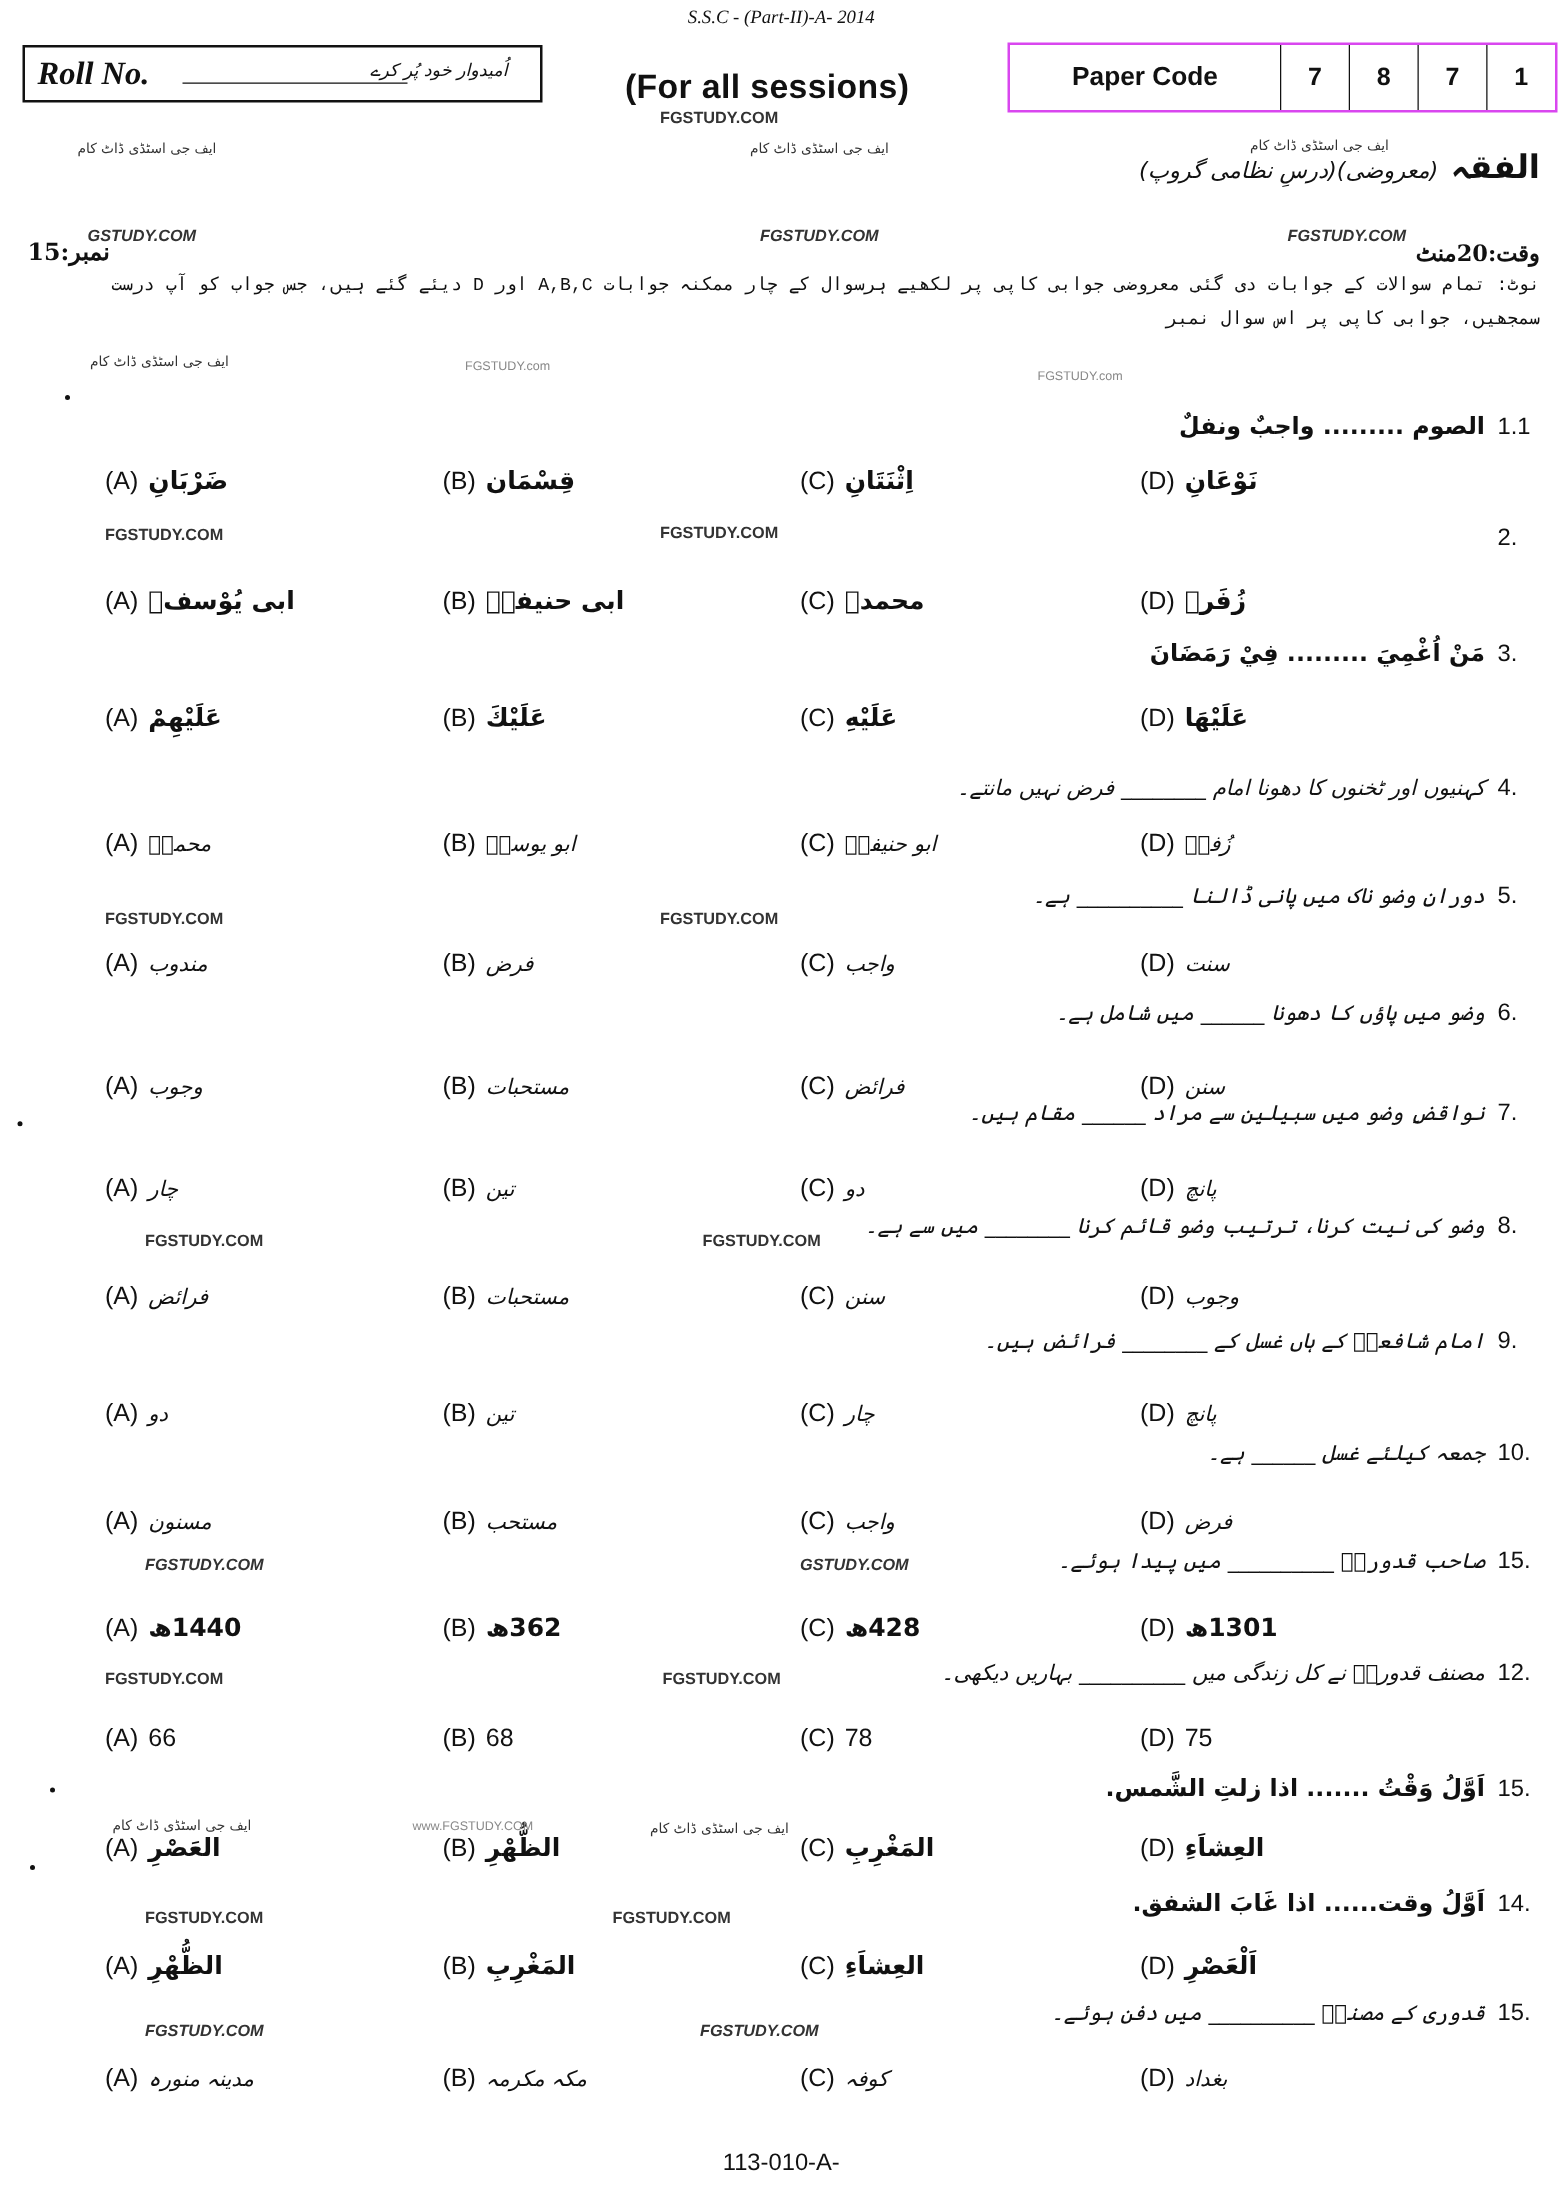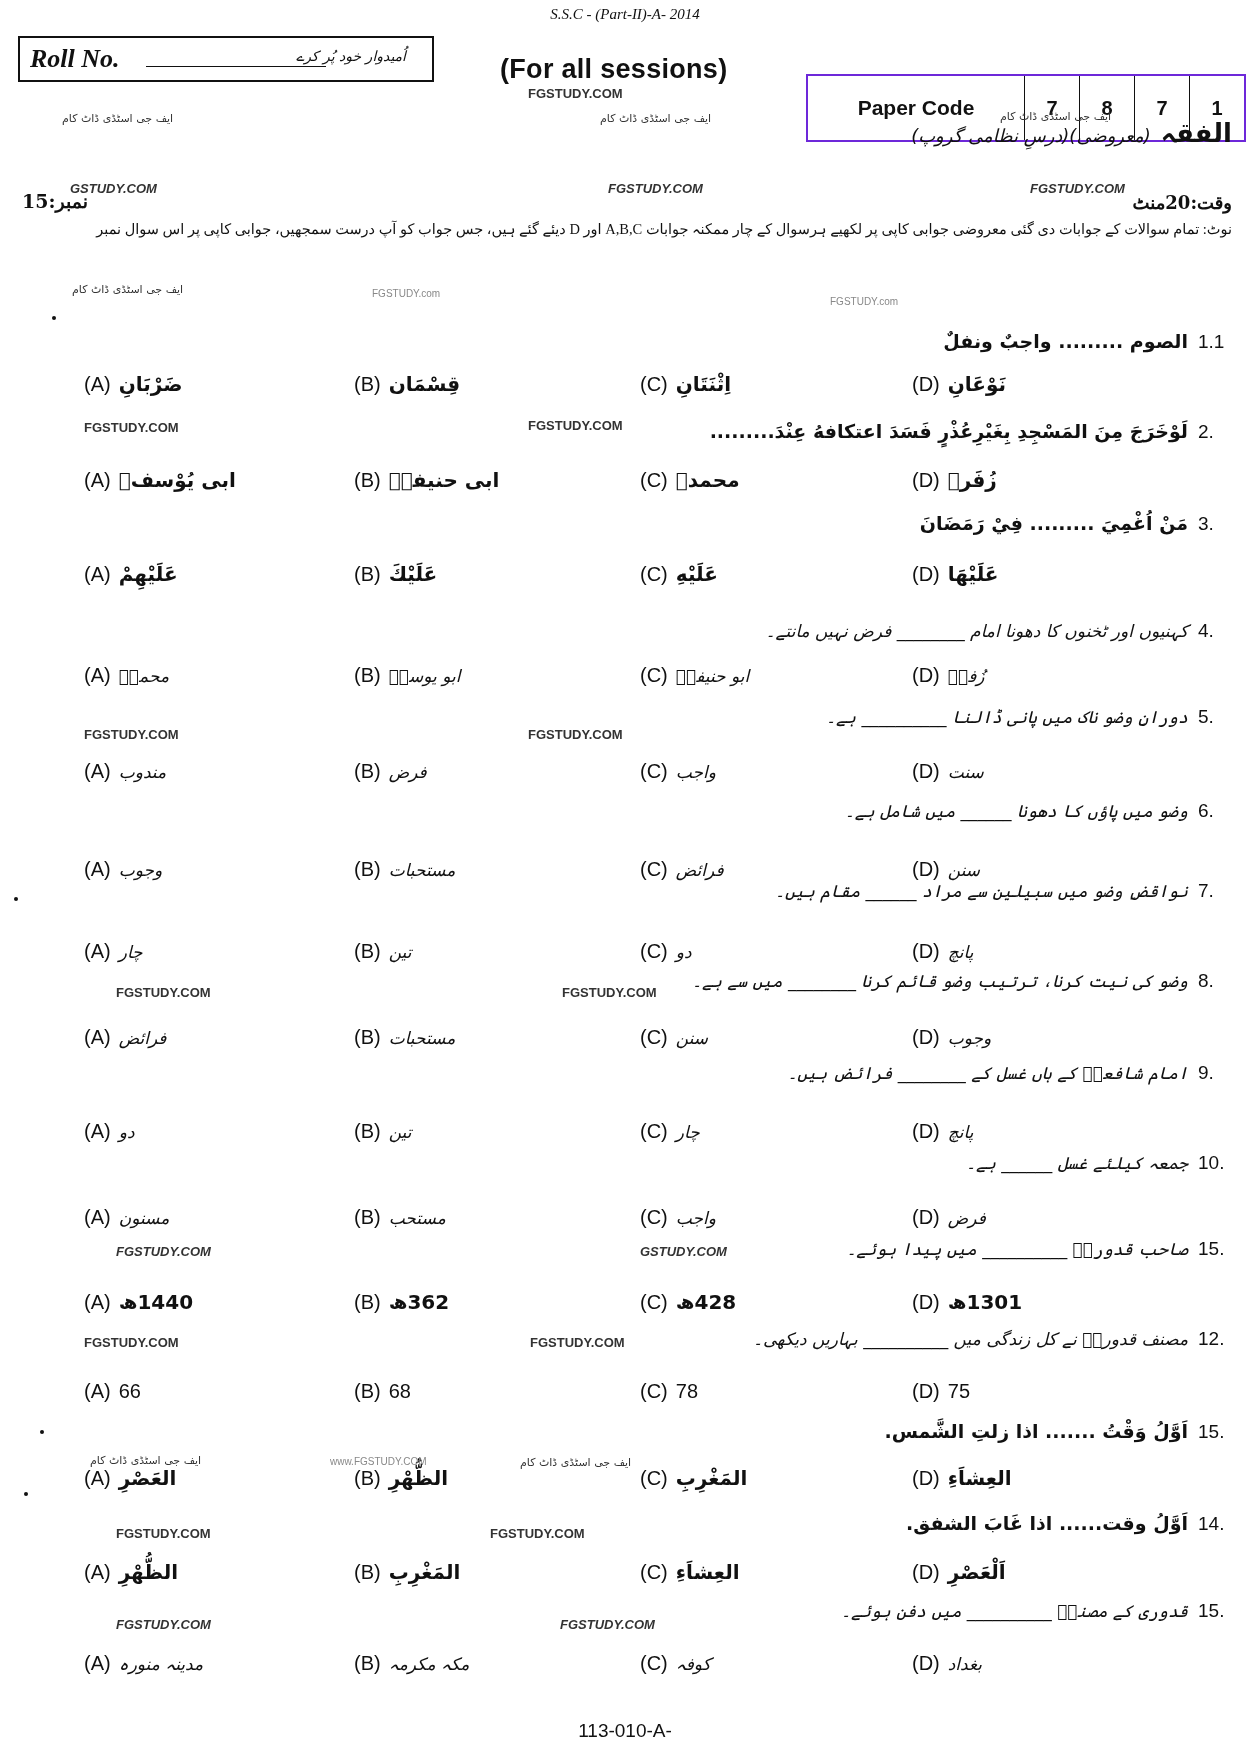--- a/index.html
+++ b/index.html
@@ -19,42 +19,42 @@
   .roll-label {
     left: 10px; top: 6px; font-family: "Liberation Serif", serif;
     font-style: italic; font-weight: bold; font-size: 26px;
   }
   .roll-line { left: 126px; top: 28px; width: 180px; border-bottom: 1.5px solid #111; }
   .roll-urdu { right: 26px; top: 10px; font-size: 14px; font-style: italic; direction: rtl; font-family: "DejaVu Sans", sans-serif; }
   .sessions {
     left: 500px; top: 54px; font-size: 27px; font-weight: bold; letter-spacing: 0.3px;
   }
   .paper-code {
-    left: 806px; top: 34px; height: 68px; display: flex;
-    border: 2px solid #6d28d9; box-sizing: border-box; margin-top: 40px;
+    left: 806px; top: 34px; height: 56px; display: flex;
+    border: 2px solid #d946ef; box-sizing: border-box;
   }
   .paper-code .cell {
     border-left: 1.5px solid #111; display: flex; align-items: center; justify-content: center;
     font-weight: bold; font-size: 20px; width: 54px;
   }
   .paper-code .label { border-left: none; width: 216px; font-size: 21px; }
   .wm { font-size: 13px; font-weight: bold; color: #333; }
   .wm-light { font-size: 10px; color: #888; }
   .wm-urdu { font-size: 11px; color: #333; direction: rtl; font-family: "DejaVu Sans", sans-serif; }
   .subject {
     right: 18px; top: 118px; direction: rtl; display: flex; align-items: baseline; gap: 10px;
     font-family: "DejaVu Sans", sans-serif;
   }
   .subject .title { font-size: 26px; font-weight: bold; }
   .subject .sub { font-size: 18px; font-style: italic; }
   .time { right: 18px; top: 192px; font-size: 18px; font-weight: bold; direction: rtl; font-family: "DejaVu Serif", serif; }
   .marks { left: 22px; top: 190px; font-size: 19px; font-weight: bold; direction: rtl; font-family: "DejaVu Serif", serif; }
   .note {
     right: 18px; top: 216px; width: 1150px; direction: rtl; text-align: right;
-    font-size: 14.5px; line-height: 27px; font-family: Liberation Serif, serif; margin-left: 47px;
+    font-size: 14.5px; line-height: 27px; font-family: Liberation Mono, monospace; margin-left: 47px;
   }
   .q-row {
     position: absolute; right: 18px; direction: rtl; display: flex; align-items: baseline;
     font-size: 19px; font-family: "DejaVu Sans", sans-serif;
   }
   .q-num { direction: ltr; font-family: "Liberation Sans", sans-serif; font-size: 19px; margin-left: 10px; min-width: 34px; text-align: left; }
   .q-text { font-weight: bold; }
   .q-text.urdu { font-weight: normal; font-style: italic; font-size: 17px; }
   .opt-row { position: absolute; left: 0; width: 1250px; height: 34px; }
   .opt {
@@ -134,21 +134,20 @@
         <span class="letter">(C)</span>
         <span class="val">اِثْنَتَانِ</span>
       </div>
       <div class="opt opt-D">
         <span class="letter">(D)</span>
         <span class="val">نَوْعَانِ</span>
       </div>
     </div>
     <div class="q-row" style="top: 420px;">
       <span class="q-num">2.</span>
-      <span class="q-text">لَوْخَرَجَ مِنَ المَسْجِدِ بِغَيْرِعُذْرٍ فَسَدَ اعتكافهُ عِنْدَ.........</span>
     </div>
     <div class="opt-row" style="top: 468px;">
       <div class="opt opt-A">
         <span class="letter">(A)</span>
         <span class="val">ابی یُوْسفؒ</span>
       </div>
       <div class="opt opt-B">
         <span class="letter">(B)</span>
         <span class="val">ابی حنیفہؒ</span>
       </div>

